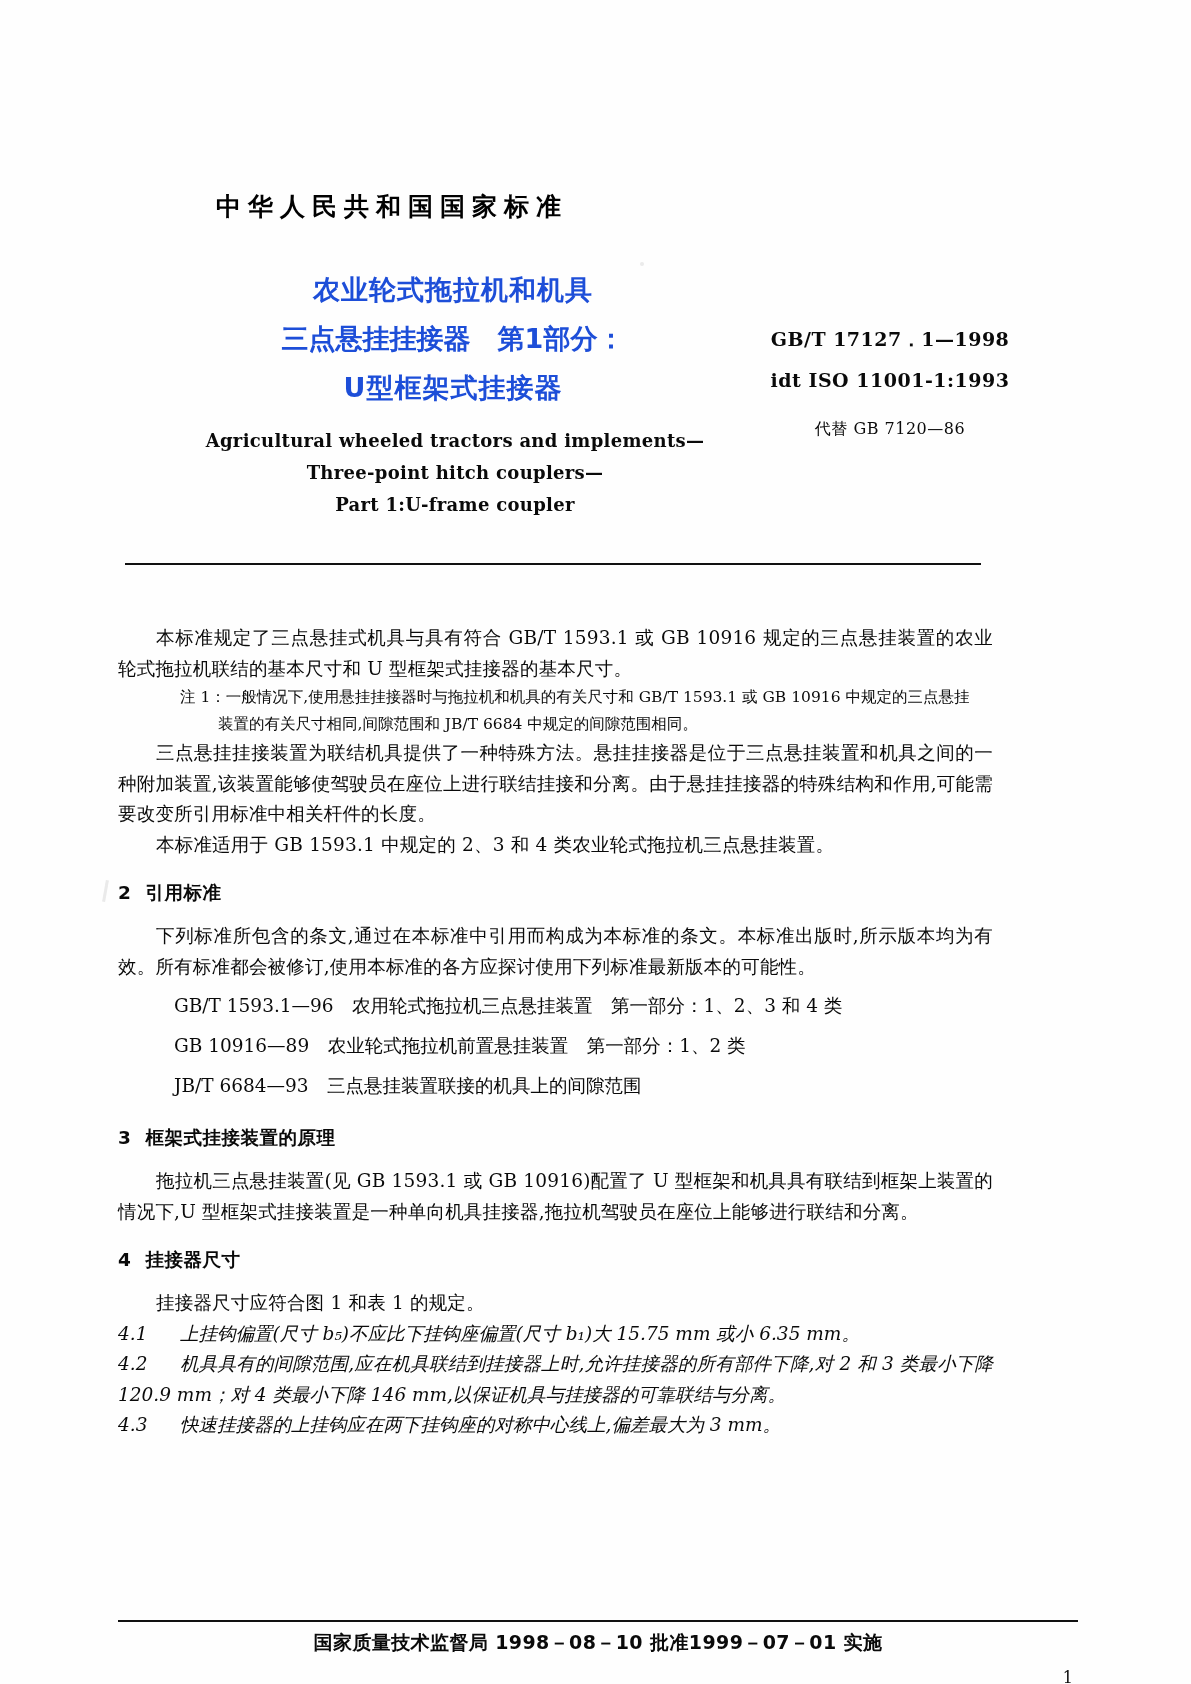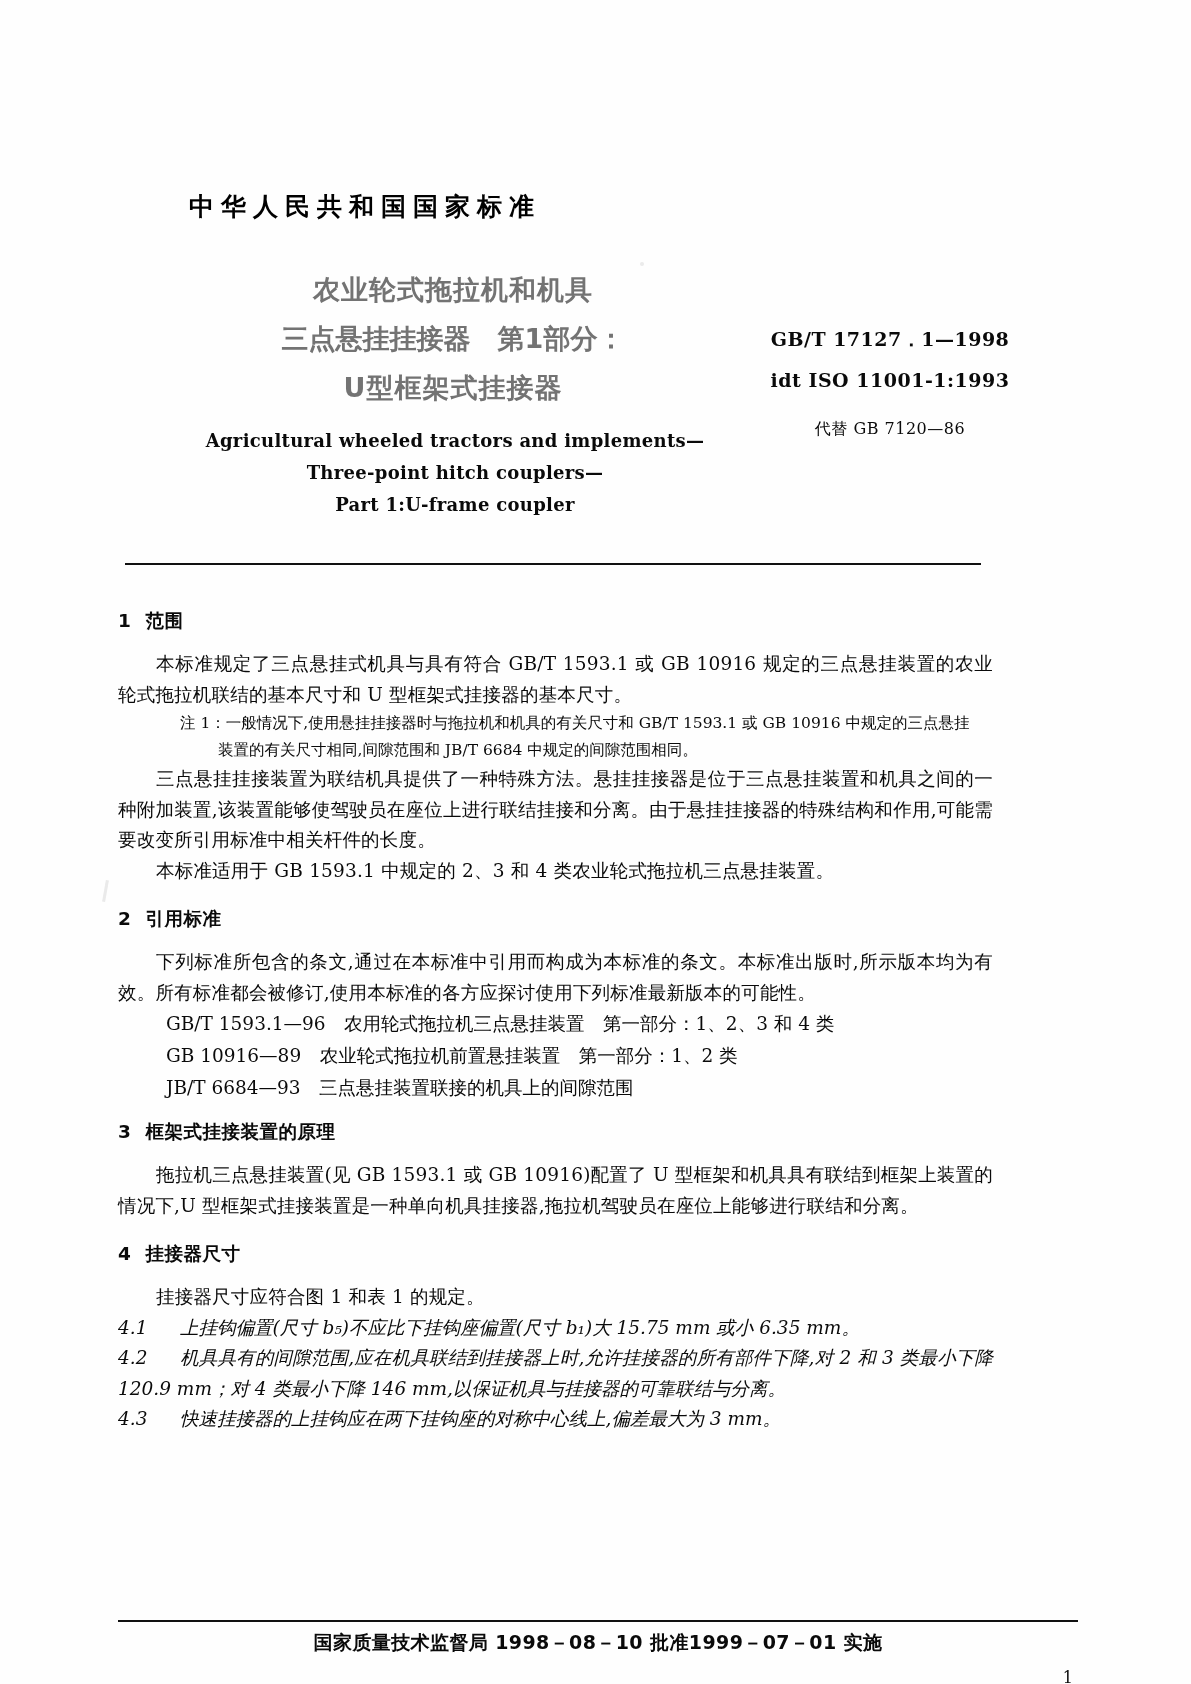--- a/index.html
+++ b/index.html
@@ -30,37 +30,37 @@
     left: 125px;
     top: 190px;
     width: 940px;
   }
   .national-standard {
     font-family: "DejaVu Sans", "Liberation Sans", sans-serif;
     font-weight: bold;
     font-size: 25px;
     letter-spacing: 7px;
     color: #000;
-    margin-left: 64px;
+    margin-left: 91px;
   }
 
   .title-zone {
     position: relative;
     margin-top: 42px;
     height: 160px;
   }
   .cn-title {
     width: 620px;
     text-align: center;
     font-family: "DejaVu Sans", "Liberation Sans", sans-serif;
     font-weight: bold;
     font-size: 27px;
     letter-spacing: 1px;
     line-height: 49px;
-    color: #737373;
+    color: #1d4ed8;
     margin-left: 18px;
   }
   .cn-title .ln2 { letter-spacing: 0px; }
 
   .std-num {
     position: absolute;
     right: 10px;
     top: 62px;
     width: 330px;
     text-align: center;
@@ -145,21 +145,21 @@
   }
   p.note-cont {
     margin: 0;
     font-size: 15.5px;
     line-height: 27px;
     padding-left: 100px;
     text-indent: 0;
   }
 
   p.ref {
-    margin: 0;
+    margin: 8px;
     font-size: 18.5px;
     line-height: 32px;
     padding-left: 48px;
   }
 
   p.clause {
     margin: 0;
     font-size: 18.5px;
     line-height: 30.5px;
     text-align: justify;
@@ -240,23 +240,20 @@
       <div>Three-point hitch couplers—</div>
       <div>Part 1:U-frame coupler</div>
     </div>
 
   </div>
 
   <div class="rule"></div>
 
   <div class="content">
 
-    <h2 class="sec">
-      <span class="num">1</span><span>范围</span>
-    </h2>
     <div class="gap-m"></div>
     <p class="para indent">本标准规定了三点悬挂式机具与具有符合 GB/T 1593.1 或 GB 10916 规定的三点悬挂装置的农业轮式拖拉机联结的基本尺寸和 U 型框架式挂接器的基本尺寸。</p>
     <p class="note">注 1：一般情况下,使用悬挂挂接器时与拖拉机和机具的有关尺寸和 GB/T 1593.1 或 GB 10916 中规定的三点悬挂</p>
     <p class="note-cont">装置的有关尺寸相同,间隙范围和 JB/T 6684 中规定的间隙范围相同。</p>
     <p class="para indent">三点悬挂挂接装置为联结机具提供了一种特殊方法。悬挂挂接器是位于三点悬挂装置和机具之间的一种附加装置,该装置能够使驾驶员在座位上进行联结挂接和分离。由于悬挂挂接器的特殊结构和作用,可能需要改变所引用标准中相关杆件的长度。</p>
     <p class="para indent">本标准适用于 GB 1593.1 中规定的 2、3 和 4 类农业轮式拖拉机三点悬挂装置。</p>
 
     <div class="gap-l"></div>
 
     <h2 class="sec">

